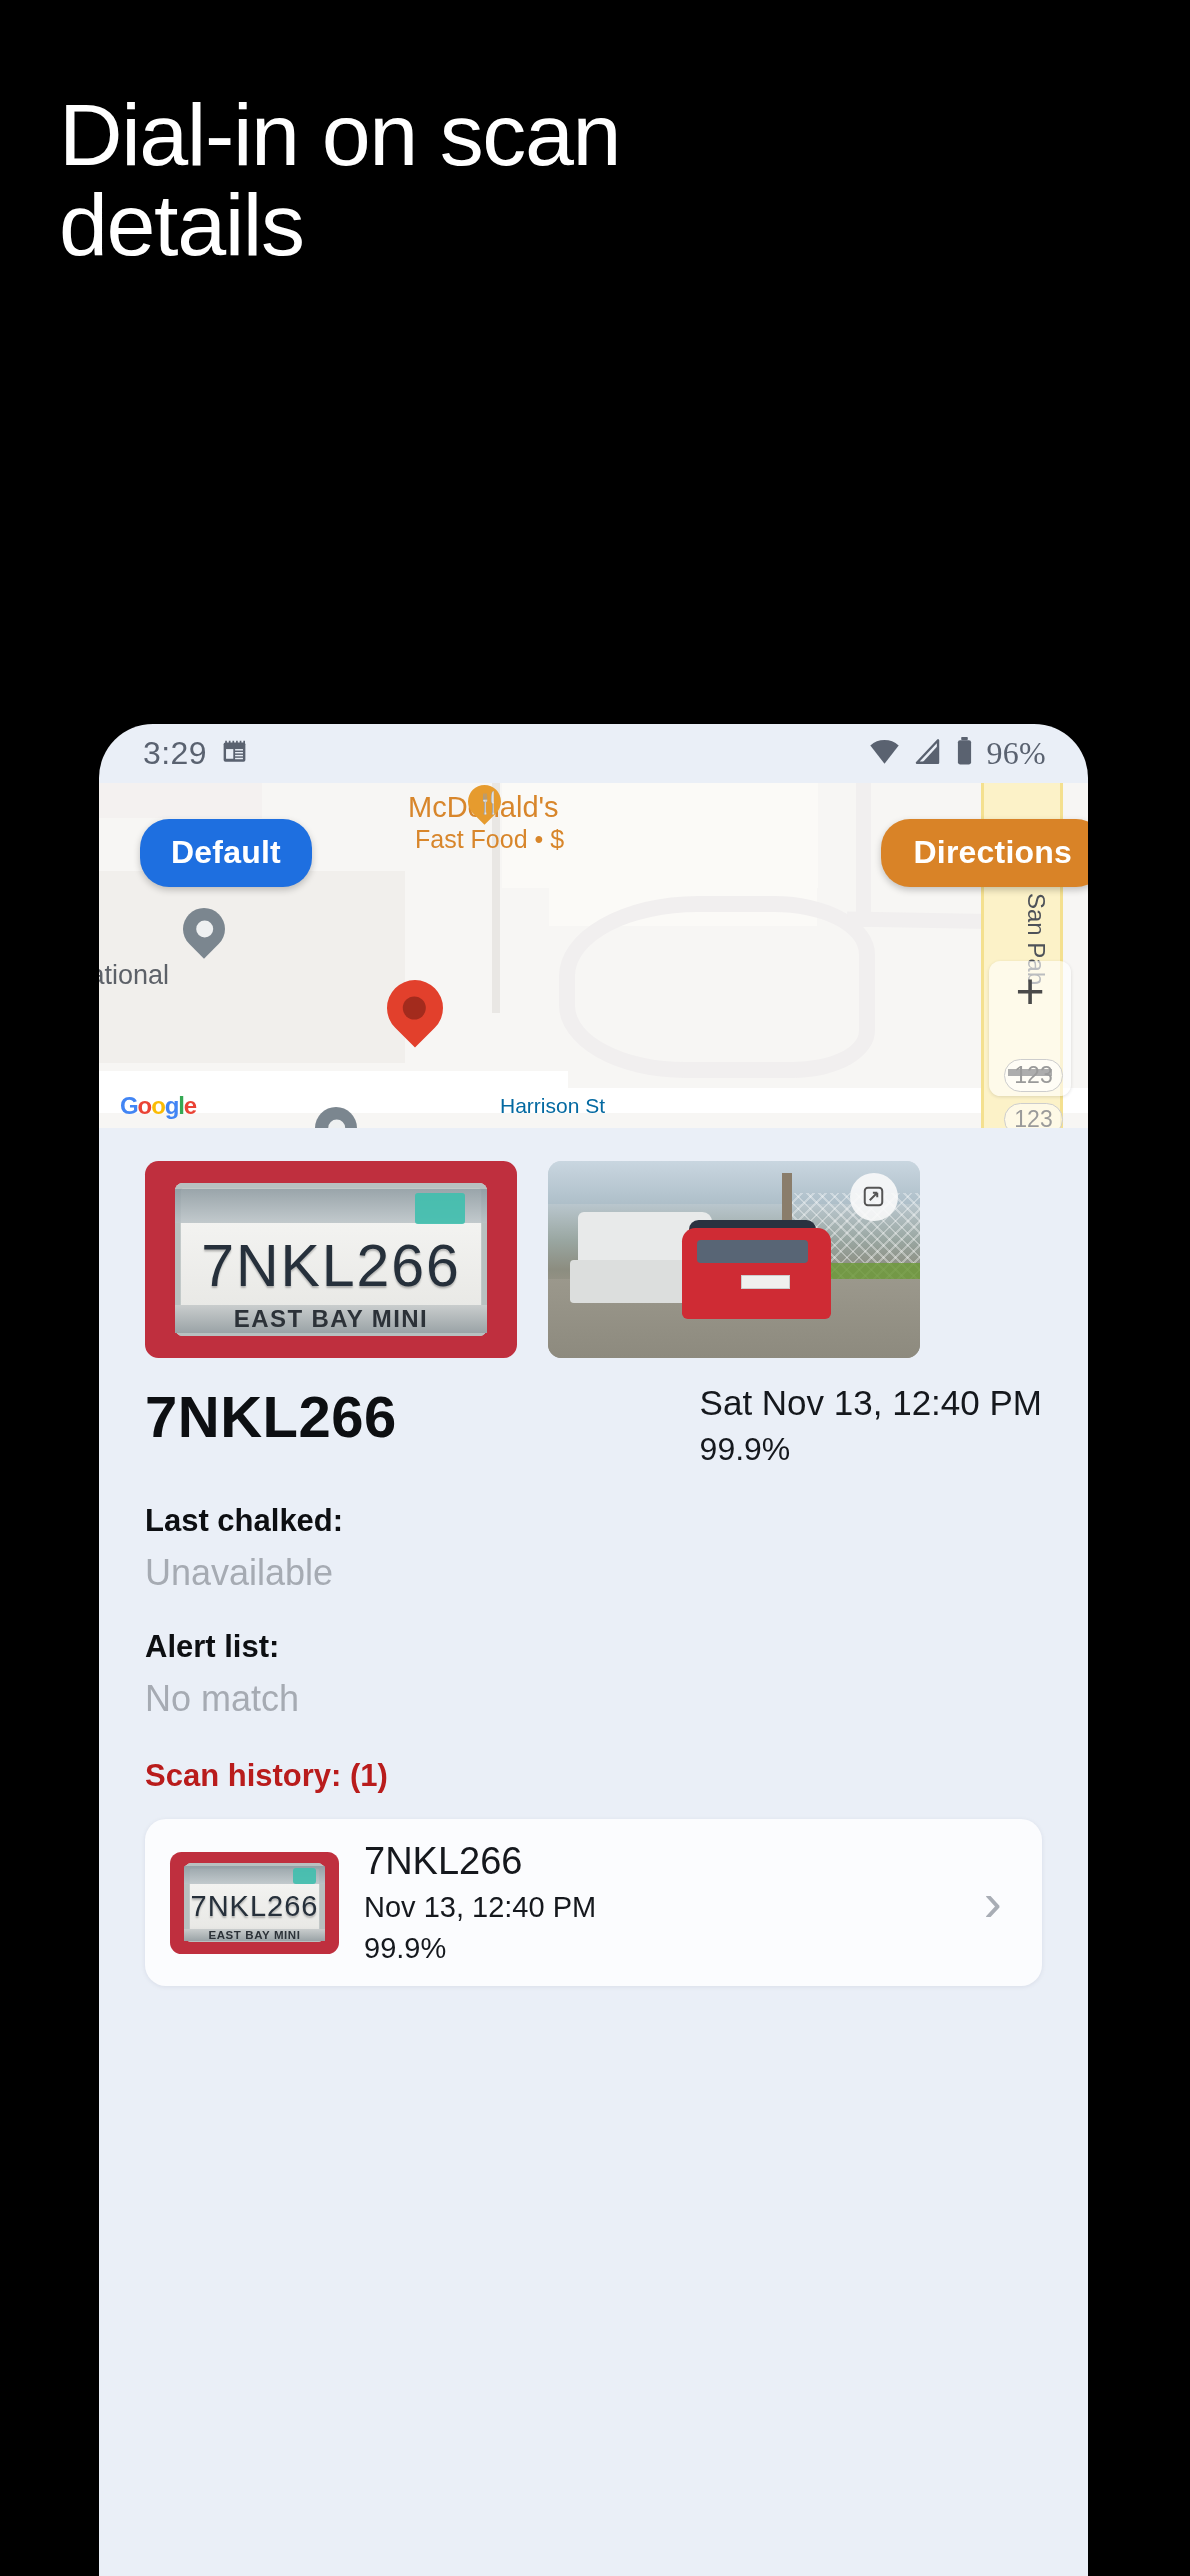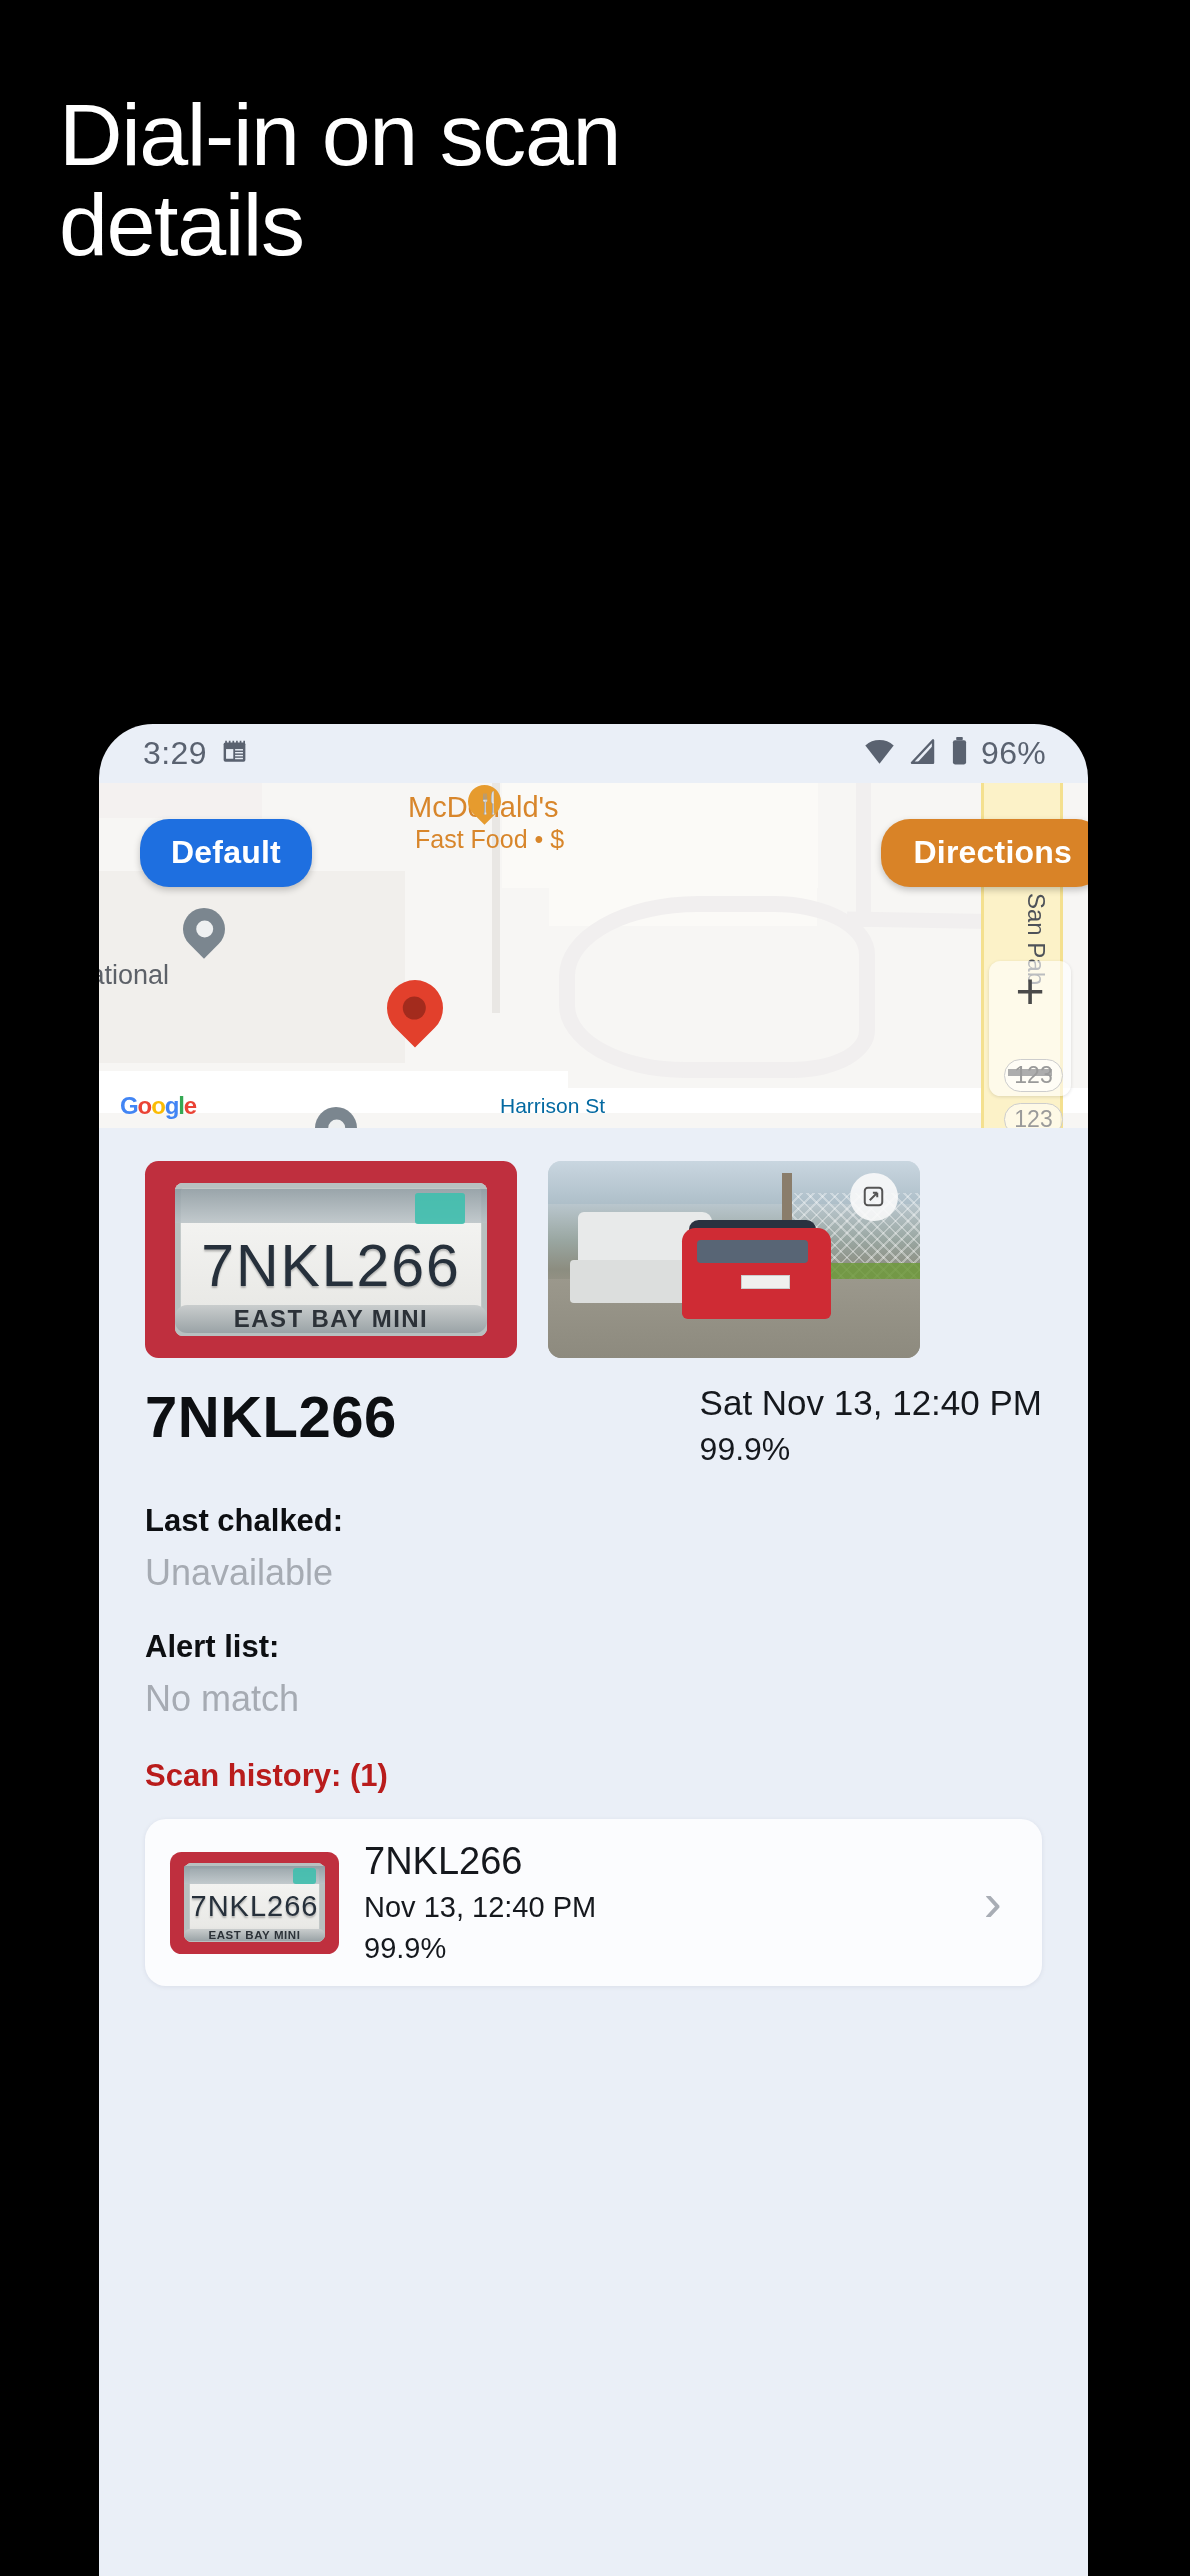--- a/index.html
+++ b/index.html
@@ -29,21 +29,21 @@
   }
 
   
   .statusbar{
     height:59px; display:flex; align-items:center;
     padding:0 42px 0 44px; color:#5a6270;
   }
   .sb-time{ font-size:32px; font-weight:400; letter-spacing:0.4px; color:#5a6270;}
   .sb-left{ display:flex; align-items:center; gap:13.4px; }
   .sb-right{ margin-left:auto; display:flex; align-items:center; gap:12.5px;}
-  .sb-batt-txt{ font-size:32px; color:#5a6270; letter-spacing:0.3px;}
+  .sb-batt-txt{ font-size:32px; color:#5a6270; letter-spacing:0.3px;font-family:Liberation Serif, serif;}
 
   
   .appbar{
     height:94px; display:flex; align-items:center;
     padding:0 40px 0 36px; background:#eaeff7;
   }
   .appbar-title{
     font-size:38px; font-weight:700; color:#15181d;
     margin-left:35px; letter-spacing:-0.2px;
   }
@@ -176,21 +176,20 @@
   .plate-num{
     font-family:"Liberation Sans", sans-serif;
     font-size:59px; font-weight:400; color:#26303b;
     letter-spacing:1.9px; margin-top:13.4px;
     text-shadow:0 1.9px 1.9px rgba(0,0,0,.25);
   }
   .plate-sub{
     position:absolute; bottom:2%; left:0; right:0; text-align:center;
     font-size:24px; font-weight:700; color:#2c3238; letter-spacing:1.4px;
     background:linear-gradient(#c9cdcd,#9aa3a6);
-    border-radius:12px;
   }
   .car-img{
     width:372px; height:197px; border-radius:13.4px; overflow:hidden;
     position:relative; flex:none;
     background:linear-gradient(#cfd8de 0%,#b9c6cd 22%,#9aa7a2 40%,#8c8d80 55%,#a09a8c 72%,#8e8a80 100%);
   }
   .car-sky{position:absolute;left:0;top:0;right:0;height:22%;background:linear-gradient(#c9d6e0,#aebfc9);}
   .car-grass{position:absolute;right:0;top:52%;width:42%;height:30%;background:#6f9a3c;opacity:.85;}
   .car-road{position:absolute;left:0;bottom:0;right:0;height:40%;background:linear-gradient(#9b988c,#8d8a7e);}
   .car-van{position:absolute;left:8%;top:26%;width:36%;height:44%;background:#e8eaea;border-radius:5.8px 9.6px 3.8px 3.8px;}

